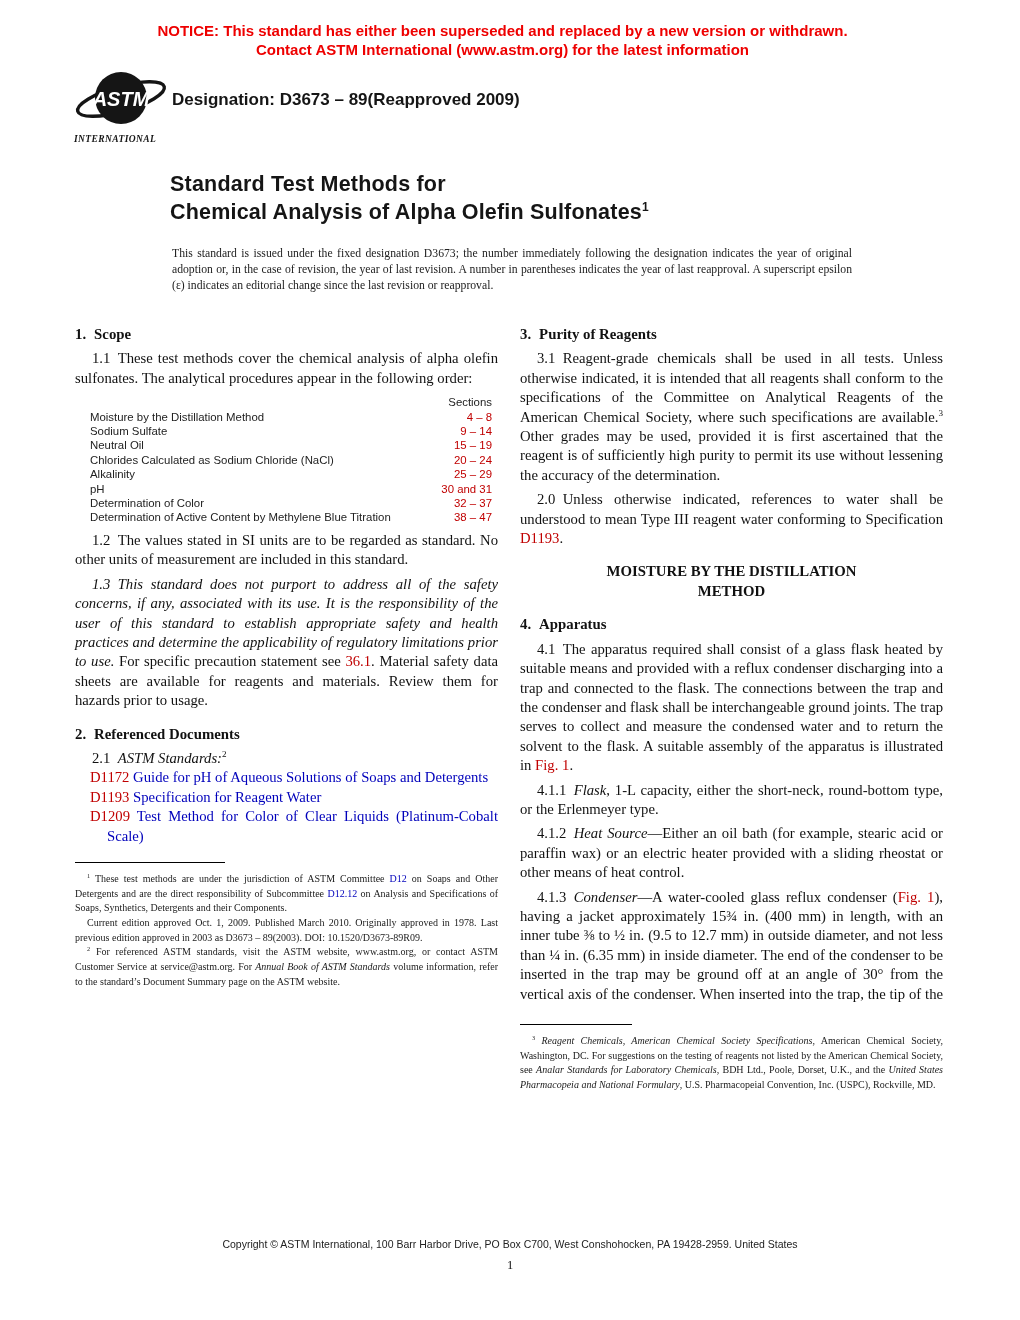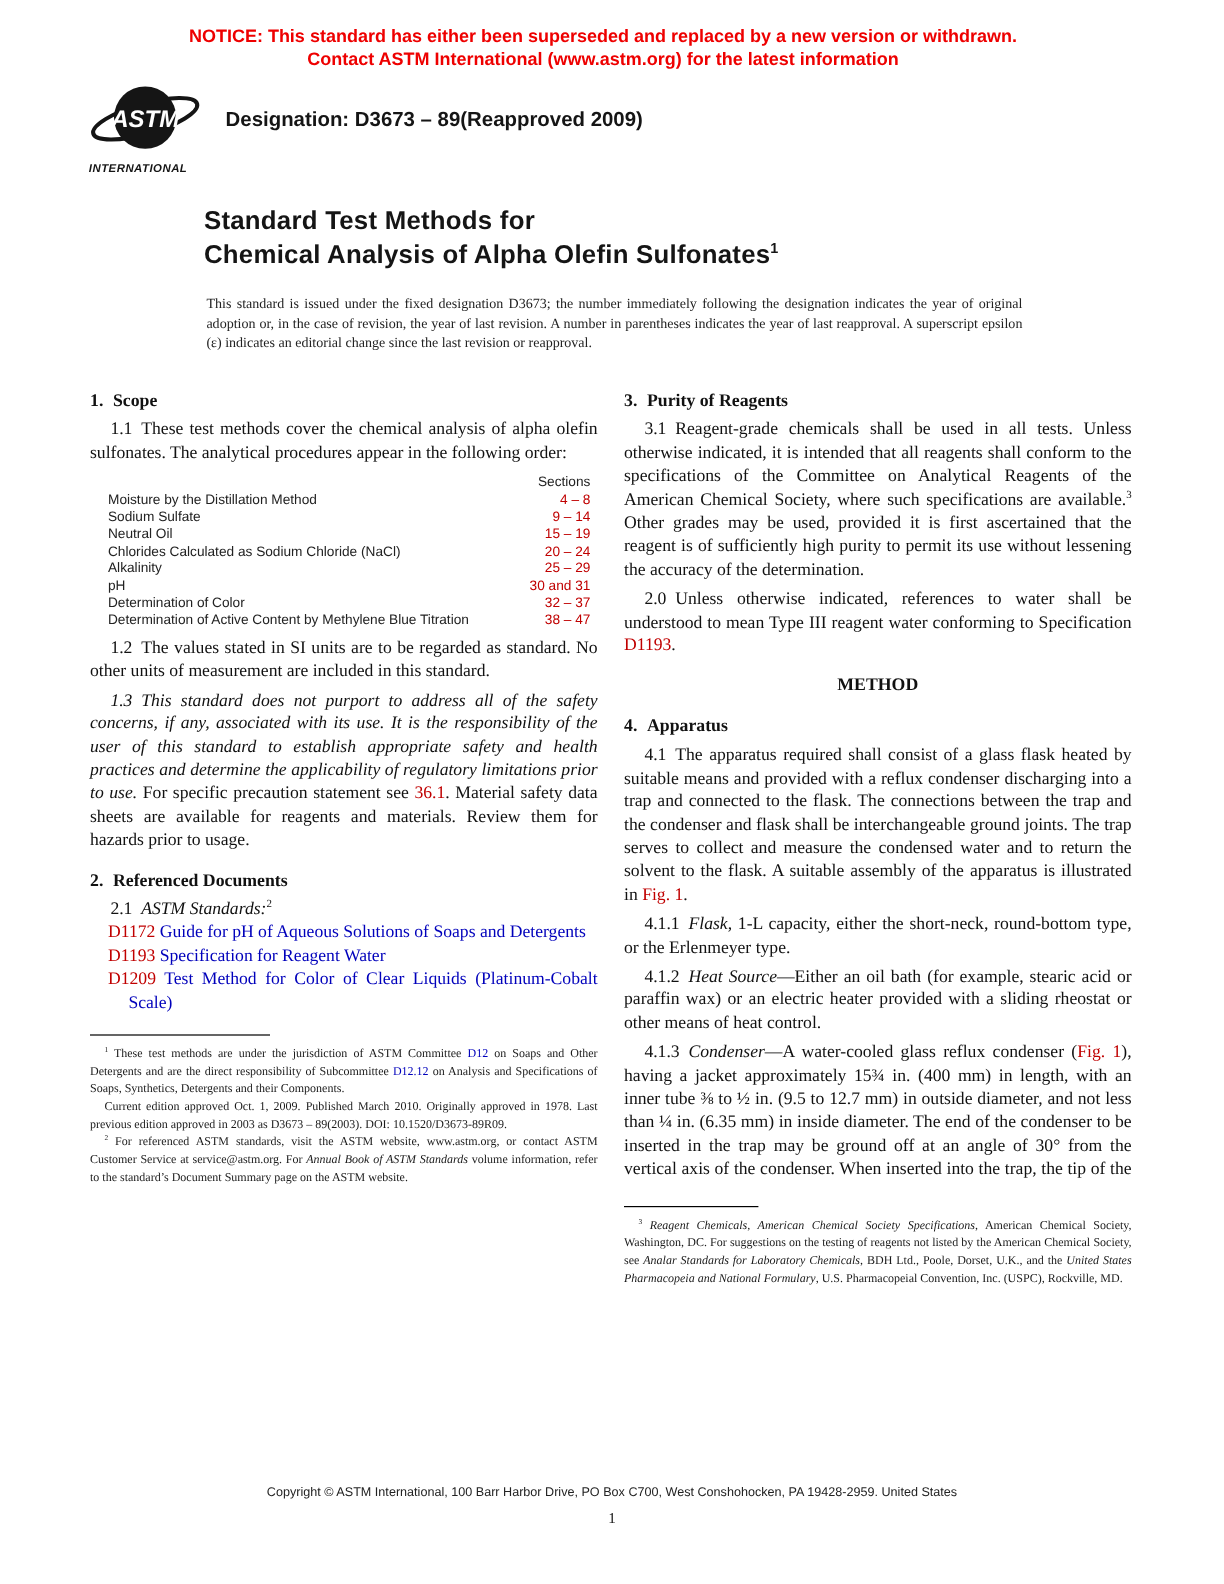--- a/index.html
+++ b/index.html
@@ -16,26 +16,26 @@
   }
   
   .notice{
     position:absolute;top:22px;left:0;right:15px;text-align:center;
     font-family:"Liberation Sans",sans-serif;font-weight:bold;
     font-size:15px;line-height:18.5px;color:var(--notice-red);
   }
   
   .logo{position:absolute;left:74px;top:68px;width:94px;}
   .logo-sub{
-    font-family:Liberation Sans, sans-serif;font-weight:bold;font-style:italic;
+    font-family:Liberation Serif, serif;font-weight:bold;font-style:italic;
     font-size:9.5px;letter-spacing:0.4px;color:#151515;margin-top:-2px;
   }
   .designation{
     position:absolute;left:172px;top:90px;
-    font-family:"Liberation Sans",sans-serif;font-weight:bold;font-size:17px;color:#151515;margin-left:16px;
+    font-family:"Liberation Sans",sans-serif;font-weight:bold;font-size:17px;color:#151515;
   }
   
   .doc-title{
     position:absolute;left:170px;top:170px;
     font-family:"Liberation Sans",sans-serif;font-weight:bold;
     font-size:21.5px;line-height:28px;color:#151515;letter-spacing:0.2px;
   }
   .title-sup{vertical-align:super;font-size:12px;line-height:0;}
   .issuance{
     position:absolute;left:172px;top:246px;width:680px;
@@ -172,20 +172,21 @@
 <div class="col col-right">
 
   <div class="h-section first">
     <span>3.</span><span class="h-gap">Purity of Reagents</span>
   </div>
 
   <p class="body"><span>3.1 Reagent-grade chemicals shall be used in all tests. Unless otherwise indicated, it is intended that all reagents shall conform to the specifications of the Committee on Analytical Reagents of the American Chemical Society, where such specifications are available.</span><span class="sg-sup">3</span><span> Other grades may be used, provided it is first ascertained that the reagent is of sufficiently high purity to permit its use without lessening the accuracy of the determination.</span></p>
   <p class="body"><span>2.0 Unless otherwise indicated, references to water shall be understood to mean Type III reagent water conforming to Specification </span><span class="sg-r">D1193</span><span>.</span></p>
 
   <div class="center-head">
+    <div>MOISTURE BY THE DISTILLATION</div>
     <div>METHOD</div>
   </div>
 
   <div class="h-section">
     <span>4.</span><span class="h-gap">Apparatus</span>
   </div>
 
   <p class="body"><span>4.1 The apparatus required shall consist of a glass flask heated by suitable means and provided with a reflux condenser discharging into a trap and connected to the flask. The connections between the trap and the condenser and flask shall be interchangeable ground joints. The trap serves to collect and measure the condensed water and to return the solvent to the flask. A suitable assembly of the apparatus is illustrated in </span><span class="sg-r">Fig. 1</span><span>.</span></p>
   <p class="body"><span>4.1.1 </span><span class="sg-i">Flask</span><span>, 1-L capacity, either the short-neck, round-bottom type, or the Erlenmeyer type.</span></p>
   <p class="body"><span>4.1.2 </span><span class="sg-i">Heat Source</span><span>—Either an oil bath (for example, stearic acid or paraffin wax) or an electric heater provided with a sliding rheostat or other means of heat control.</span></p>

